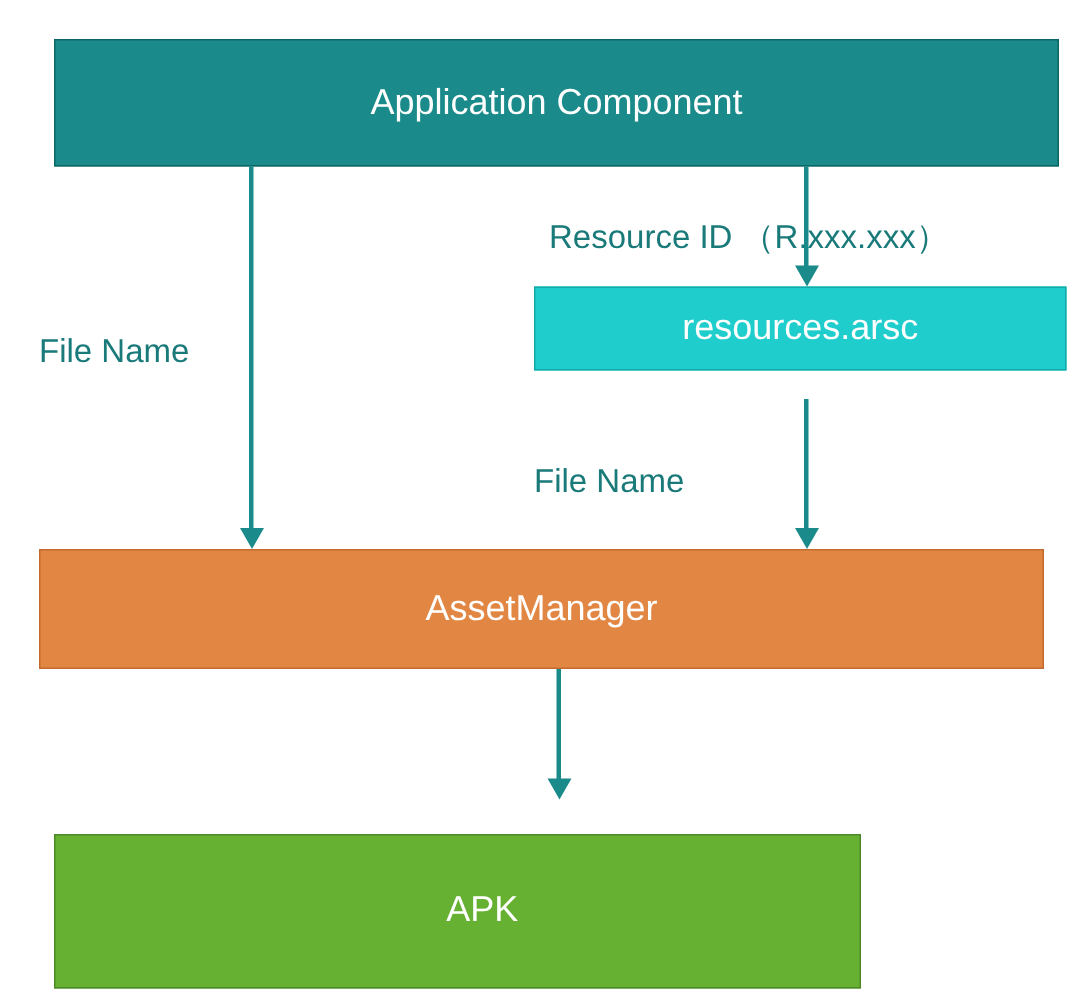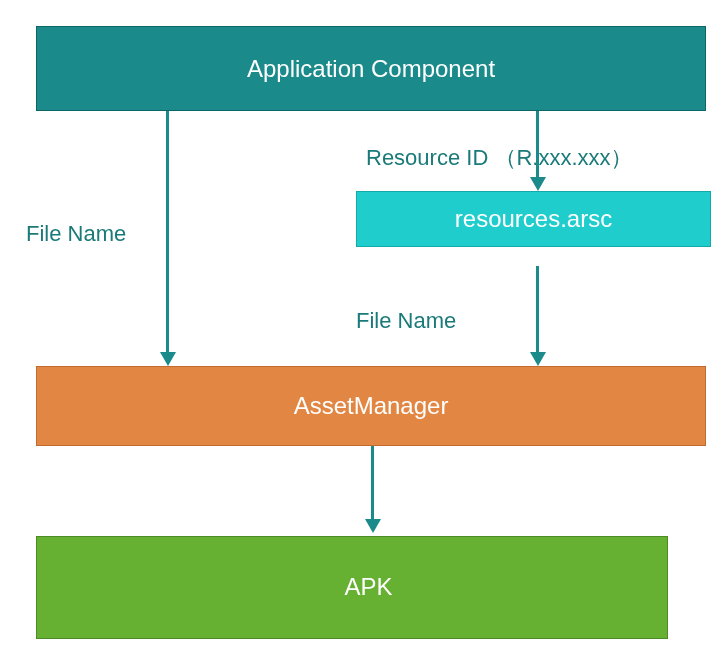--- a/index.html
+++ b/index.html
@@ -34,32 +34,32 @@
     .resources-arsc {
       left: 350px;
       top: 185px;
       width: 355px;
       height: 56px;
       background: #1fcdcd;
       border: 1px solid #14aaaa;
       font-size: 24px;
     }
     .asset-manager {
-      left: 30px;
+      left: 20px;
       top: 360px;
       width: 670px;
       height: 80px;
       background: #e28743;
       border: 1px solid #c26a30;
       font-size: 24px;
     }
     .apk {
       left: 30px;
-      top: 530px;
-      width: 632px;
+      top: 550px;
+      width: 538px;
       height: 103px;
       background: #66b032;
       border: 1px solid #4d8a26;
       font-size: 24px;
       padding-left: 33px;
     }
     .apk-line1 {
       font-size: 24px;
       margin-bottom: 4px;
     }

